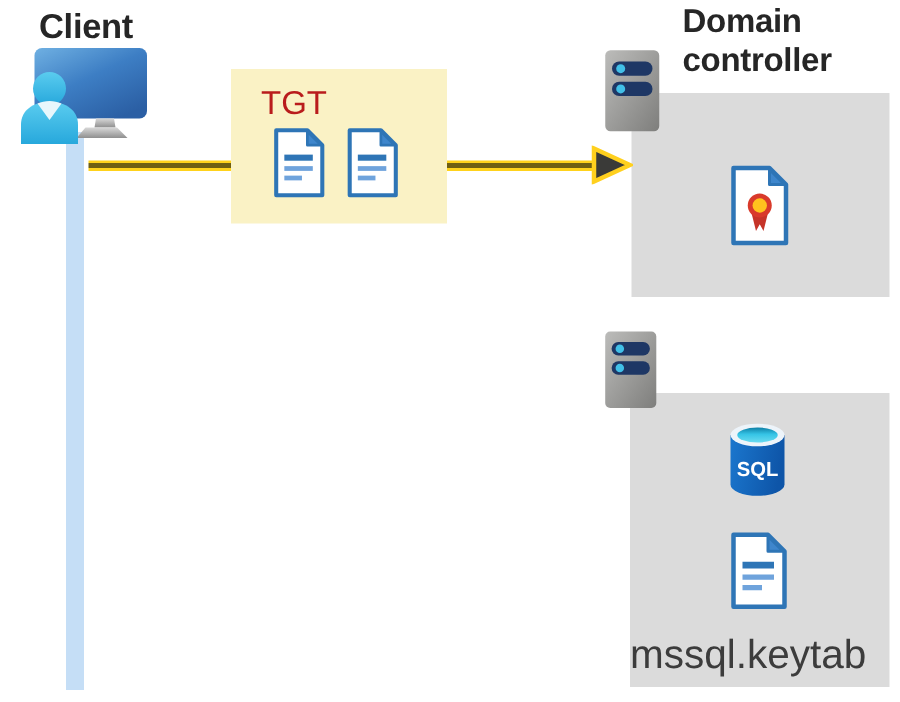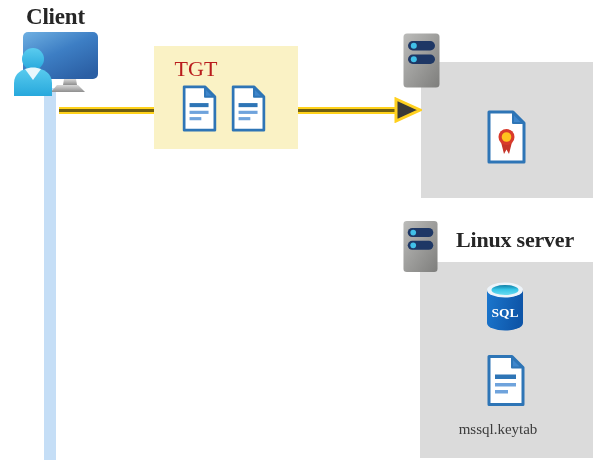--- a/index.html
+++ b/index.html
@@ -1,18 +1,18 @@
 <!DOCTYPE html>
 <html><head>
 <meta charset="utf-8">
 <style>
   html,body{margin:0;padding:0;background:#fff;}
   .canvas{
     position:relative;width:600px;height:468px;background:#ffffff;
-    font-family:Liberation Serif, serif;overflow:hidden;
+    font-family:Liberation Sans, sans-serif;overflow:hidden;
   }
   .abs{position:absolute;}
   .title{
     font-weight:700;color:#262626;font-size:22px;line-height:26px;
     letter-spacing:-0.2px;
   }
   .client-label{left:26px;top:4px;font-size:23px;}
   .dc-label{left:455px;top:1px;width:116px;}
   .linux-label{left:456px;top:227px;white-space:nowrap;}
   .lifeline{left:44px;top:88px;width:12px;height:372px;background:#C5DEF6;z-index:1;}
@@ -37,21 +37,21 @@
   .dc-box{left:421px;top:62px;width:172px;height:136px;}
   .linux-box{left:420px;top:262px;width:173px;height:196px;}
   .server-icon{width:37px;height:55px;z-index:2;}
   .dc-server{left:403px;top:33px;}
   .linux-server{left:403px;top:220px;width:35px;height:53px;}
   .cert-icon{left:487px;top:110px;width:39px;height:54px;z-index:2;}
   .sql-icon{left:486px;top:282px;width:38px;height:49px;z-index:2;}
   .keytab-icon{left:487px;top:354px;width:38px;height:53px;z-index:2;}
   .keytab-label{
     left:420px;top:421px;width:156px;text-align:center;
-    font-size:15px;color:#3C3C3C;z-index:2;
+    font-size:27px;color:#3C3C3C;z-index:2;
   }
 </style>
 </head>
 <body>
 
 <svg aria-hidden="true" style="position:absolute;width:0;height:0;overflow:hidden">
   <defs>
     <linearGradient id="g-mon" x1="0" y1="0" x2="0.75" y2="1">
       <stop offset="0" stop-color="#6FB0E2"></stop>
         <stop offset="0.5" stop-color="#3D7EC4"></stop>
@@ -142,29 +142,29 @@
   <div class="abs arrow-seg seg1"></div>
   <div class="abs arrow-seg seg2"></div>
   <svg class="abs arrowhead" viewBox="0 0 28 26">
     <polygon points="2,2 26,13 2,24" fill="#3A3A38" stroke="#FFD01E" stroke-width="3" stroke-linejoin="miter"></polygon>
   </svg>
 
   <div class="abs gray-box dc-box"></div>
   <svg class="abs server-icon dc-server">
       <use href="#icon-server"></use>
     </svg>
+  <div class="abs title dc-label">Domain controller</div>
   <svg class="abs cert-icon">
       <use href="#icon-cert"></use>
     </svg>
 
   <div class="abs gray-box linux-box"></div>
   <svg class="abs server-icon linux-server">
       <use href="#icon-server"></use>
     </svg>
-  <div class="abs title linux-label">Linux server</div>
   <svg class="abs sql-icon">
       <use href="#icon-sql"></use>
     </svg>
   <svg class="abs keytab-icon">
       <use href="#icon-doc"></use>
     </svg>
   <div class="abs keytab-label">mssql.keytab</div>
 
 </div>
 

